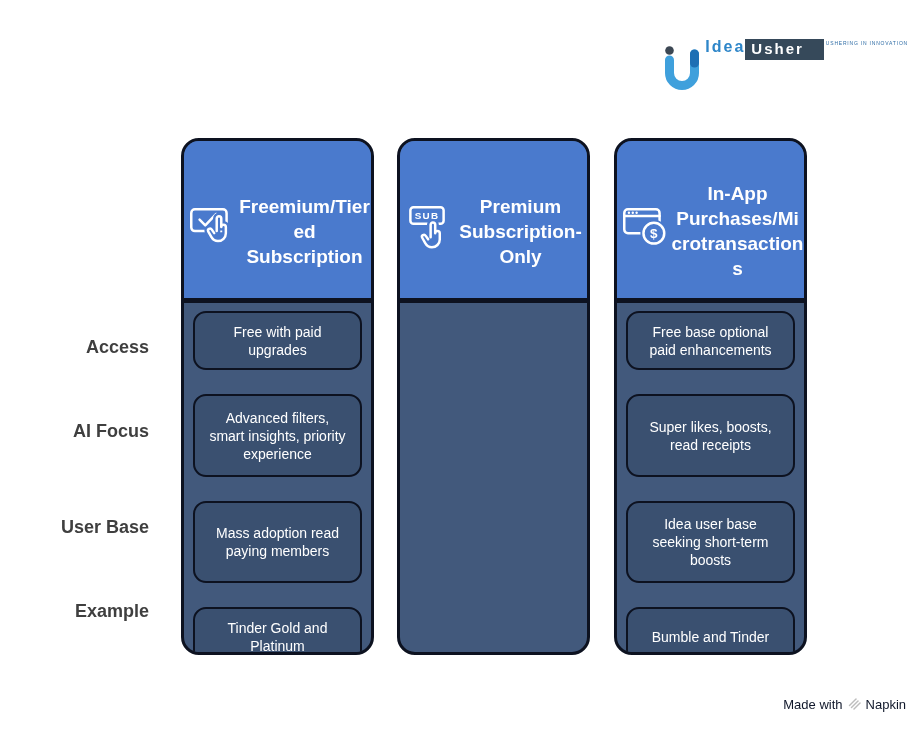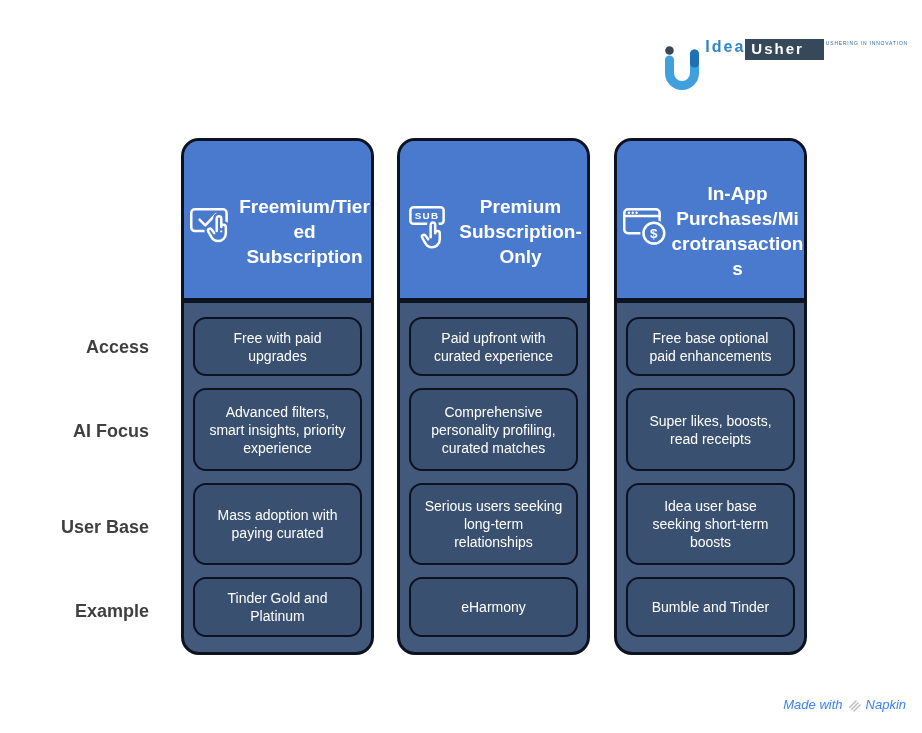--- a/index.html
+++ b/index.html
@@ -35,42 +35,42 @@
     border-bottom:5px solid #0D1220;
     display:flex; flex-direction:row; align-items:center; padding-top:16px;
   }
   .hdr-icon { width:54px; height:52px; flex:0 0 auto; }
   .card-title {
     margin-top:7px; width:172px; text-align:center; color:#ffffff;
     font-weight:bold; font-size:19px; line-height:25px;
     overflow-wrap:break-word; word-break:break-word;
   }
 
-  .card-body { flex:1; box-sizing:border-box; padding:14px 9px 14px 9px; display:flex; flex-direction:column; }
+  .card-body { flex:1; box-sizing:border-box; padding:8px 9px 14px 9px; display:flex; flex-direction:column;gap:12px; }
   .cell {
     box-sizing:border-box; border:2.5px solid #0D1220; border-radius:13px; background:#3A5070;
     color:#ffffff; font-size:14px; line-height:18px; text-align:center;
     display:flex; align-items:center; justify-content:center; padding:4px 12px; flex:0 0 auto;
   }
   .cell + .cell { margin-top:12px; }
   .cell-access  { height:59px; }
   .cell-ai      { height:83px; }
   .cell-user    { height:82px; }
   .cell-example { height:60px; }
 
   
   .ic   { stroke:#ffffff; stroke-width:2.4; fill:none; stroke-linecap:round; stroke-linejoin:round; }
   .halo { stroke:#4A7ACD; stroke-width:7;  fill:none; stroke-linecap:round; stroke-linejoin:round; }
   .ic-fill { fill:#ffffff; stroke:none; }
   .ic-text { fill:#ffffff; stroke:none; font-family:"Liberation Sans",sans-serif; font-weight:bold; }
 
   
   .footer {
-    position:absolute; right:16px; top:697px; display:flex; align-items:flex-end;
-    color:#3b82f6; font-size:13px;font-style:italic;
+    position:absolute; right:16px; top:697px; display:flex; align-items:flex-start;
+    color:#0f172a; font-size:13px;
   }
   .footer .napkin-mark { margin:0 5px; }
 </style>
 </head>
 <body>
 
 <div class="canvas">
 
   <div class="logo">
     <svg class="logo-mark" viewBox="0 0 36 48">
@@ -96,42 +96,36 @@
         <rect class="ic" x="7" y="7" width="34" height="21" rx="3.5"></rect>
         <path class="ic" d="M15 17 L20.5 22.5 L31 11.5"></path>
         <path class="halo" d="M31.5 28 V15.8 a2.2 2.2 0 0 1 4.4 0 V24 a2.2 2.2 0 0 1 4.4 0 v6 a7.6 7.6 0 0 1 -7.6 7.6 c-3.1 0 -4.9 -1.3 -6.4 -4 l-2.9 -5.2 c-1.2 -2.2 1.9 -4 3.4 -1.8 l2.3 3.3"></path>
         <path class="ic" d="M31.5 28 V15.8 a2.2 2.2 0 0 1 4.4 0 V24 a2.2 2.2 0 0 1 4.4 0 v6 a7.6 7.6 0 0 1 -7.6 7.6 c-3.1 0 -4.9 -1.3 -6.4 -4 l-2.9 -5.2 c-1.2 -2.2 1.9 -4 3.4 -1.8 l2.3 3.3"></path>
       </svg>
       <div class="card-title">Freemium/Tiered Subscription</div>
     </div>
     <div class="card-body">
       <div class="cell cell-access">Free with paid upgrades</div>
       <div class="cell cell-ai">Advanced filters, smart insights, priority experience</div>
-      <div class="cell cell-user">Mass adoption with paying curated</div>
+      <div class="cell cell-user">Mass adoption read paying members</div>
       <div class="cell cell-example">Tinder Gold and Platinum</div>
     </div>
   </div>
 
   <div class="card card-2">
     <div class="card-header">
       <svg class="hdr-icon" viewBox="0 0 52 50">
         <rect class="ic" x="10" y="5" width="32" height="16" rx="3"></rect>
         <text class="ic-text" x="26" y="16.6" font-size="9.5" letter-spacing="1.2" text-anchor="middle">SUB</text>
         <g transform="translate(-2,6)">
           <path class="halo" d="M31.5 28 V15.8 a2.2 2.2 0 0 1 4.4 0 V24 a2.2 2.2 0 0 1 4.4 0 v6 a7.6 7.6 0 0 1 -7.6 7.6 c-3.1 0 -4.9 -1.3 -6.4 -4 l-2.9 -5.2 c-1.2 -2.2 1.9 -4 3.4 -1.8 l2.3 3.3"></path>
           <path class="ic" d="M31.5 28 V15.8 a2.2 2.2 0 0 1 4.4 0 V24 a2.2 2.2 0 0 1 4.4 0 v6 a7.6 7.6 0 0 1 -7.6 7.6 c-3.1 0 -4.9 -1.3 -6.4 -4 l-2.9 -5.2 c-1.2 -2.2 1.9 -4 3.4 -1.8 l2.3 3.3"></path>
         </g>
       </svg>
       <div class="card-title">Premium Subscription-Only</div>
-    </div>
-    <div class="card-body">
-      <div class="cell cell-access">Paid upfront with curated experience</div>
-      <div class="cell cell-ai">Comprehensive personality profiling, curated matches</div>
-      <div class="cell cell-user">Serious users seeking long-term relationships</div>
-      <div class="cell cell-example">eHarmony</div>
     </div>
   </div>
 
   <div class="card card-3">
     <div class="card-header">
       <svg class="hdr-icon" viewBox="0 0 52 50">
         <rect class="ic" x="7" y="7" width="34" height="23" rx="3.5"></rect>
         <path class="ic" d="M7 13.5 H41"></path>
         <circle class="ic-fill" cx="11.5" cy="10.3" r="1.15"></circle>
         <circle class="ic-fill" cx="15.2" cy="10.3" r="1.15"></circle>

